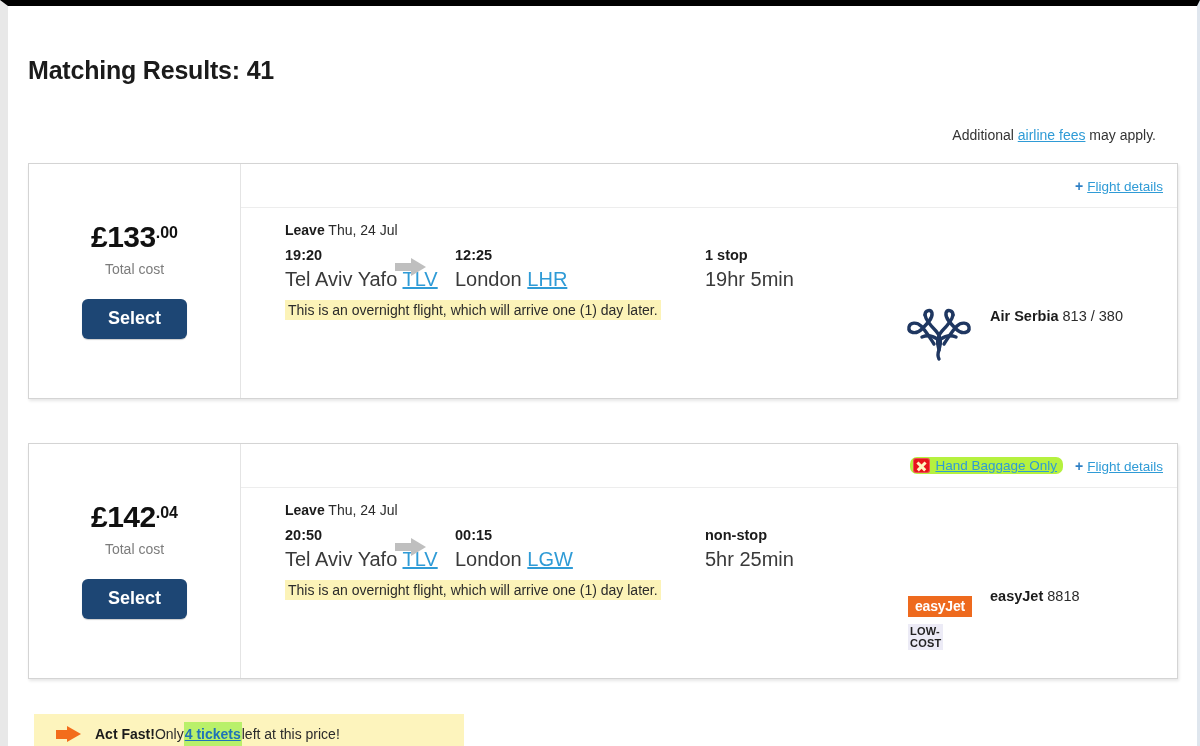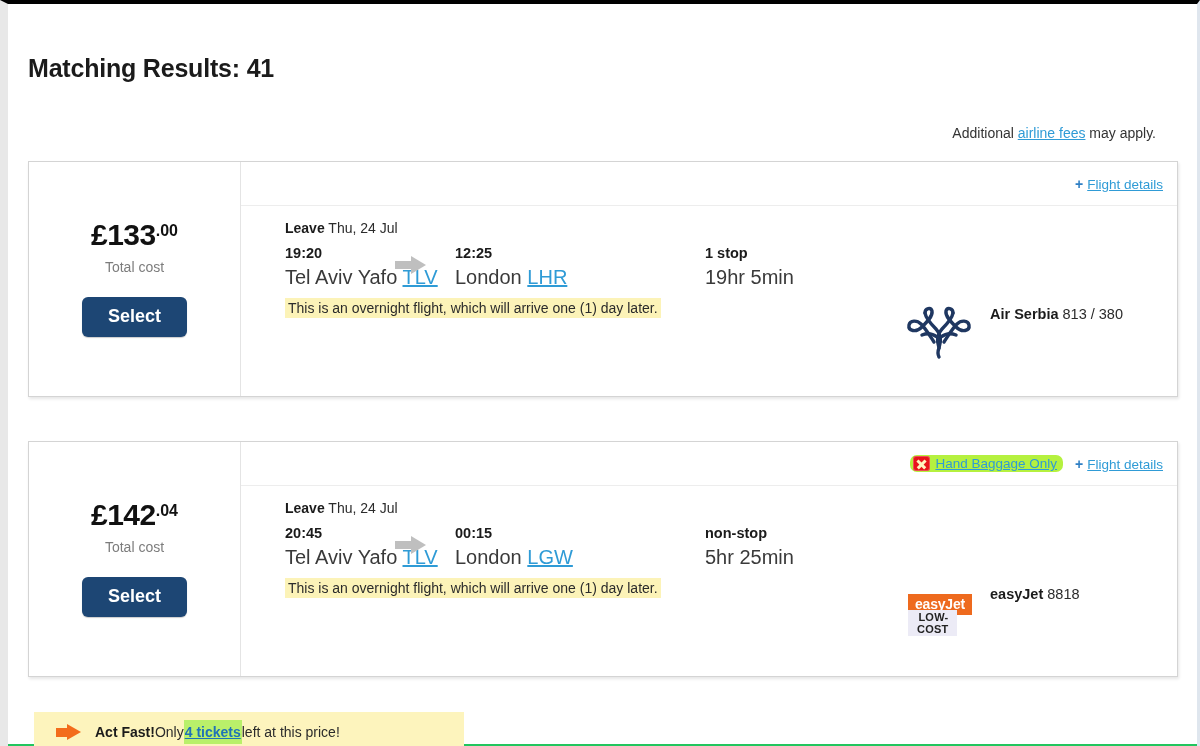--- a/index.html
+++ b/index.html
@@ -15,21 +15,21 @@
     overflow: hidden;
   }
 
   
   .page-frame {
     position: absolute;
     left: 0; top: 0;
     width: 1200px; height: 746px;
     background: #22c55e;
     border-left: 8px solid #e8e8e8;
-    border-top: 4px solid #000000;
+    border-top: 6px solid #000000;
     border-right: 3px solid #dfe6ee;
   }
 
   .inner {
     position: relative;
     width: 1189px;
     height: 740px;
     background: #ffffff;
     padding: 0;
   }
@@ -328,28 +328,27 @@
     left: 8px; top: 12px;
     background: #ee6a1e;
     color: #ffffff;
     font-weight: bold;
     font-size: 14px;
     padding: 2px 7px 3px 7px;
     letter-spacing: -0.2px;
   }
   .lowcost {
     position: absolute;
-    left: 8px; top: 28px;
+    left: 8px; top: 40px;
     font-size: 11px;
     font-weight: bold;
     color: #222222;
     background: #ecebf6;
     letter-spacing: 0.2px;
-    padding: 1px 9px;
-    text-align: right;
+    padding: 1px 2px;
   }
 
   
   .act-fast {
     position: absolute;
     left: 26px;
     top: 708px;
     width: 430px;
     height: 40px;
     background: #fdf4bd;
@@ -500,21 +499,21 @@
       </span>
     </div>
 
     <div class="itin">
       <div class="leave-line">
         <b>Leave</b><span class="sp"> </span><span>Thu, 24 Jul</span>
       </div>
 
       <div class="segment-row">
         <div class="seg seg-depart">
-          <div class="time">20:45</div>
+          <div class="time">20:50</div>
           <div class="city">
             <span>Tel Aviv Yafo</span>
             <a class="link" href="#">TLV</a>
           </div>
         </div>
 
         <div class="arrow-icon">
           <span class="shaft"></span>
               <span class="head"></span>
         </div>

